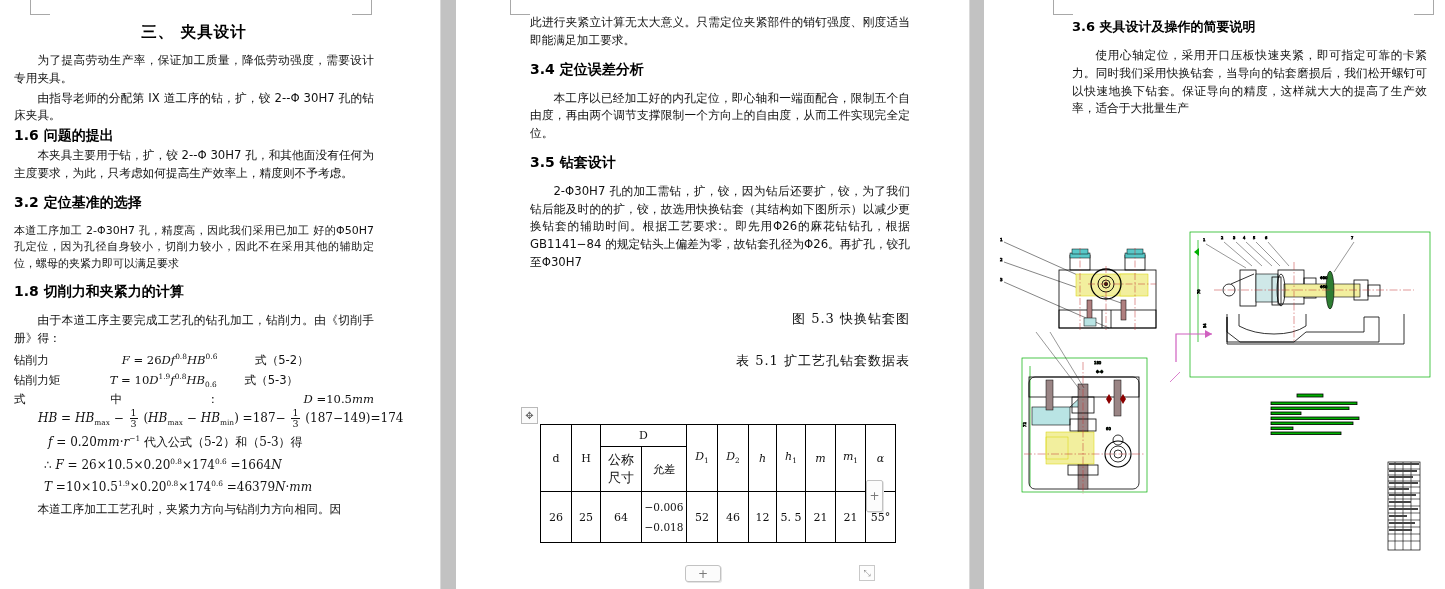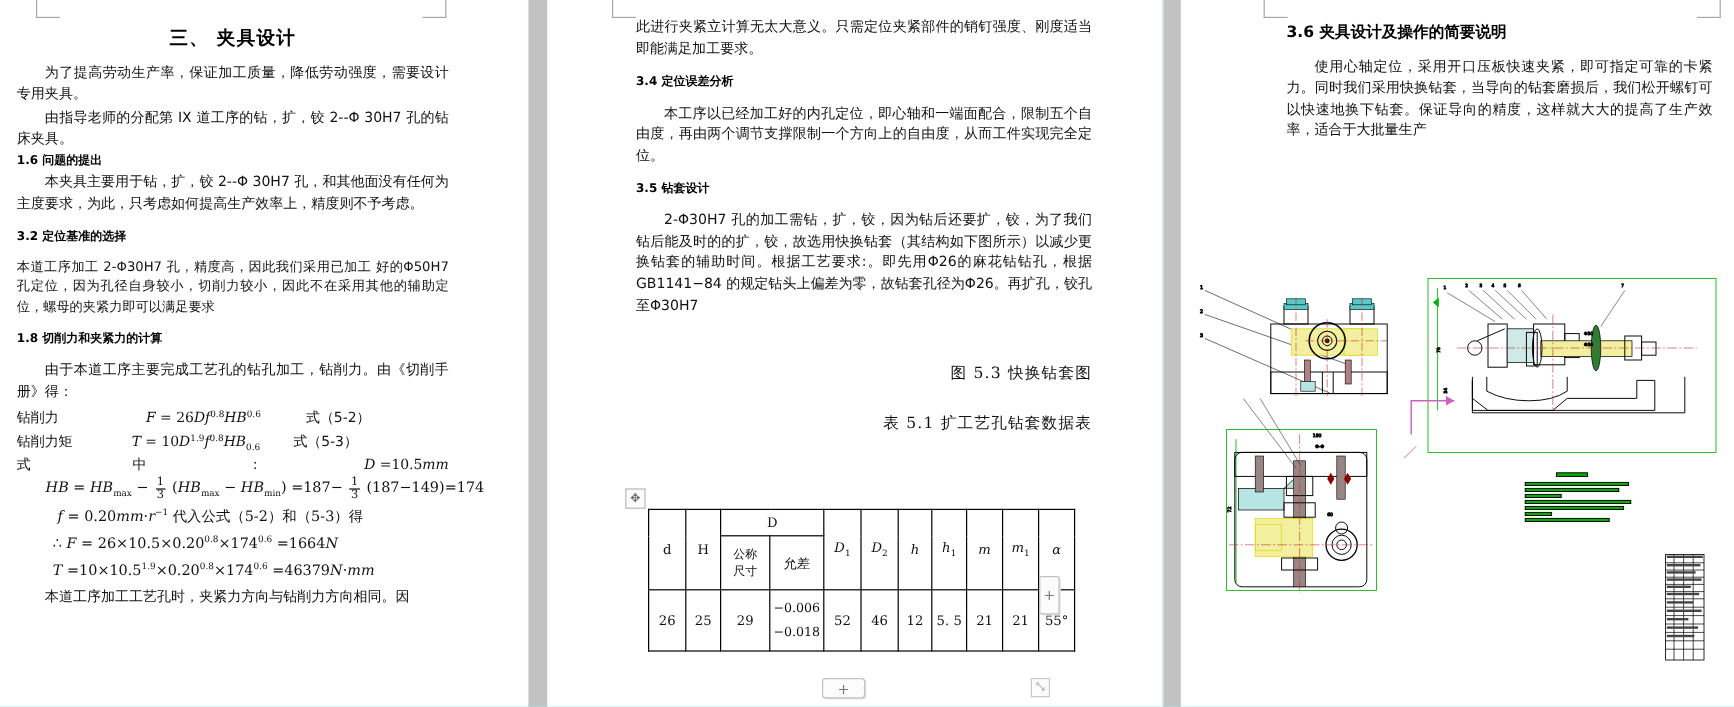--- a/index.html
+++ b/index.html
@@ -28,21 +28,21 @@
 
   .body-col{position:absolute;}
 
   h1.doc-title{
     font-family:"DejaVu Sans","Liberation Sans",sans-serif;
     font-weight:bold;font-size:15.5px;text-align:center;margin:0;
     letter-spacing:1px;color:#000;
   }
   h2.sec{
     font-family:"DejaVu Sans","Liberation Sans",sans-serif;
-    font-weight:bold;font-size:10px;margin:0 0 2px 0;color:#000;
+    font-weight:bold;font-size:14px;margin:0 0 2px 0;color:#000;
     letter-spacing:0px;
   }
   h2.sec3{
     font-weight:bold;font-size:13px;margin:0 0 2px 0;color:#000;
   }
   p.para{
     font-size:11.7px;line-height:1.52;margin:0 0 2px 0;color:#111;
     text-align:justify;text-justify:inter-ideograph;
   }
   p.indent{text-indent:2em;}
@@ -67,21 +67,21 @@
   
   .cap{font-size:13px;text-align:right;color:#111;
        font-family:"DejaVu Serif","Liberation Serif",serif;letter-spacing:1px;}
 
   
   .tbl-wrap{position:absolute;left:84px;top:424px;}
   table.dt{border-collapse:collapse;}
   table.dt td{border:1px solid #000;text-align:center;vertical-align:middle;
     font-family:"DejaVu Serif","Liberation Serif",serif;font-size:11px;color:#111;}
   td.hd{height:19px;}
-  .cn{font-family:Liberation Sans, sans-serif;font-size:10px;}
+  .cn{font-family:Liberation Sans, sans-serif;font-size:13px;}
   .tol{font-size:10.5px;line-height:1.95;}
 
   
   .tbl-move{position:absolute;left:-19px;top:-17px;width:15px;height:15px;
     border:1px solid #b9b9b9;background:#fbfbfb;display:flex;
     align-items:center;justify-content:center;color:#6a6a6a;font-size:10px;}
   .tbl-addcol{position:absolute;width:15px;height:30px;border:1px solid #c2c2c2;
     background:#fcfcfc;border-radius:2px;display:flex;align-items:center;
     justify-content:center;color:#7a7a7a;font-size:12px;
     box-shadow:1px 1px 0 #e4e4e4;}
@@ -220,21 +220,21 @@
         <tr>
           <td style="width:36px;height:44px;padding:0 2px;">
             <div class="cn">公称</div>
             <div class="cn">尺寸</div>
           </td>
           <td style="width:42px;" class="cn">允差</td>
         </tr>
         <tr>
           <td style="height:48px;">26</td>
           <td>25</td>
-          <td>29</td>
+          <td>64</td>
           <td>
             <div class="tol">−0.006</div>
             <div class="tol">−0.018</div>
           </td>
           <td>52</td>
           <td>46</td>
           <td>12</td>
           <td>5. 5</td>
           <td>21</td>
           <td>21</td>

